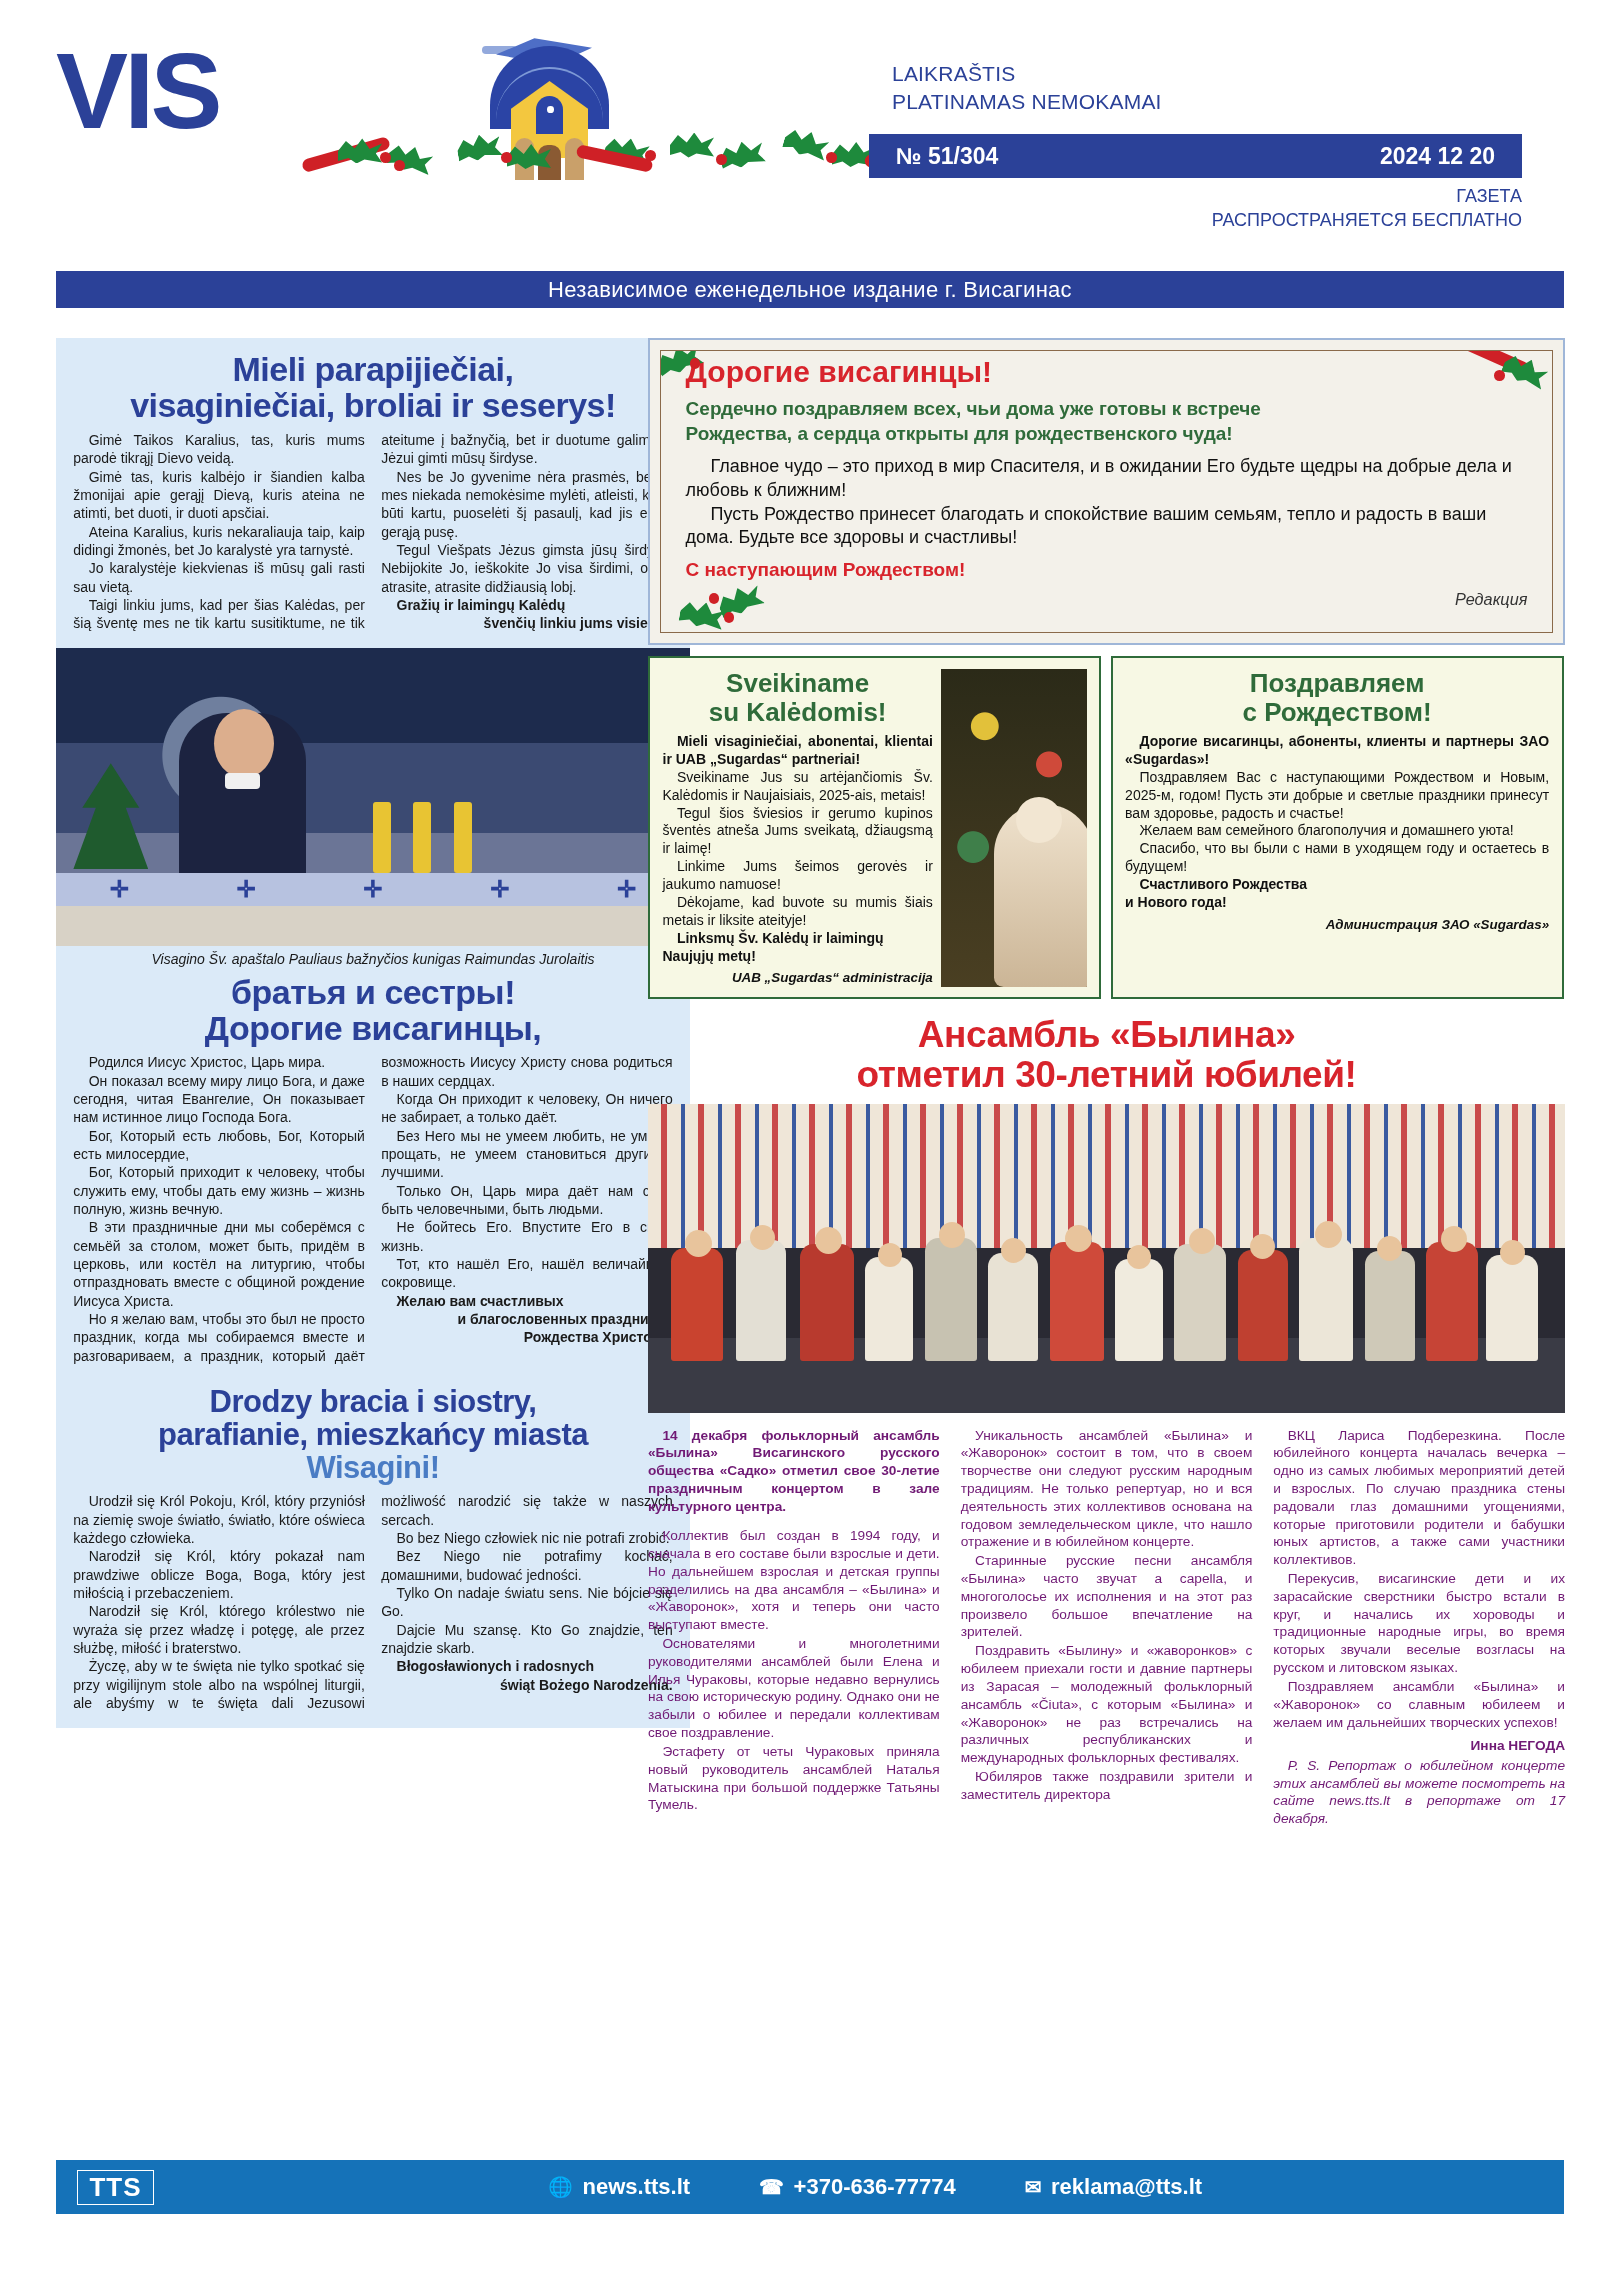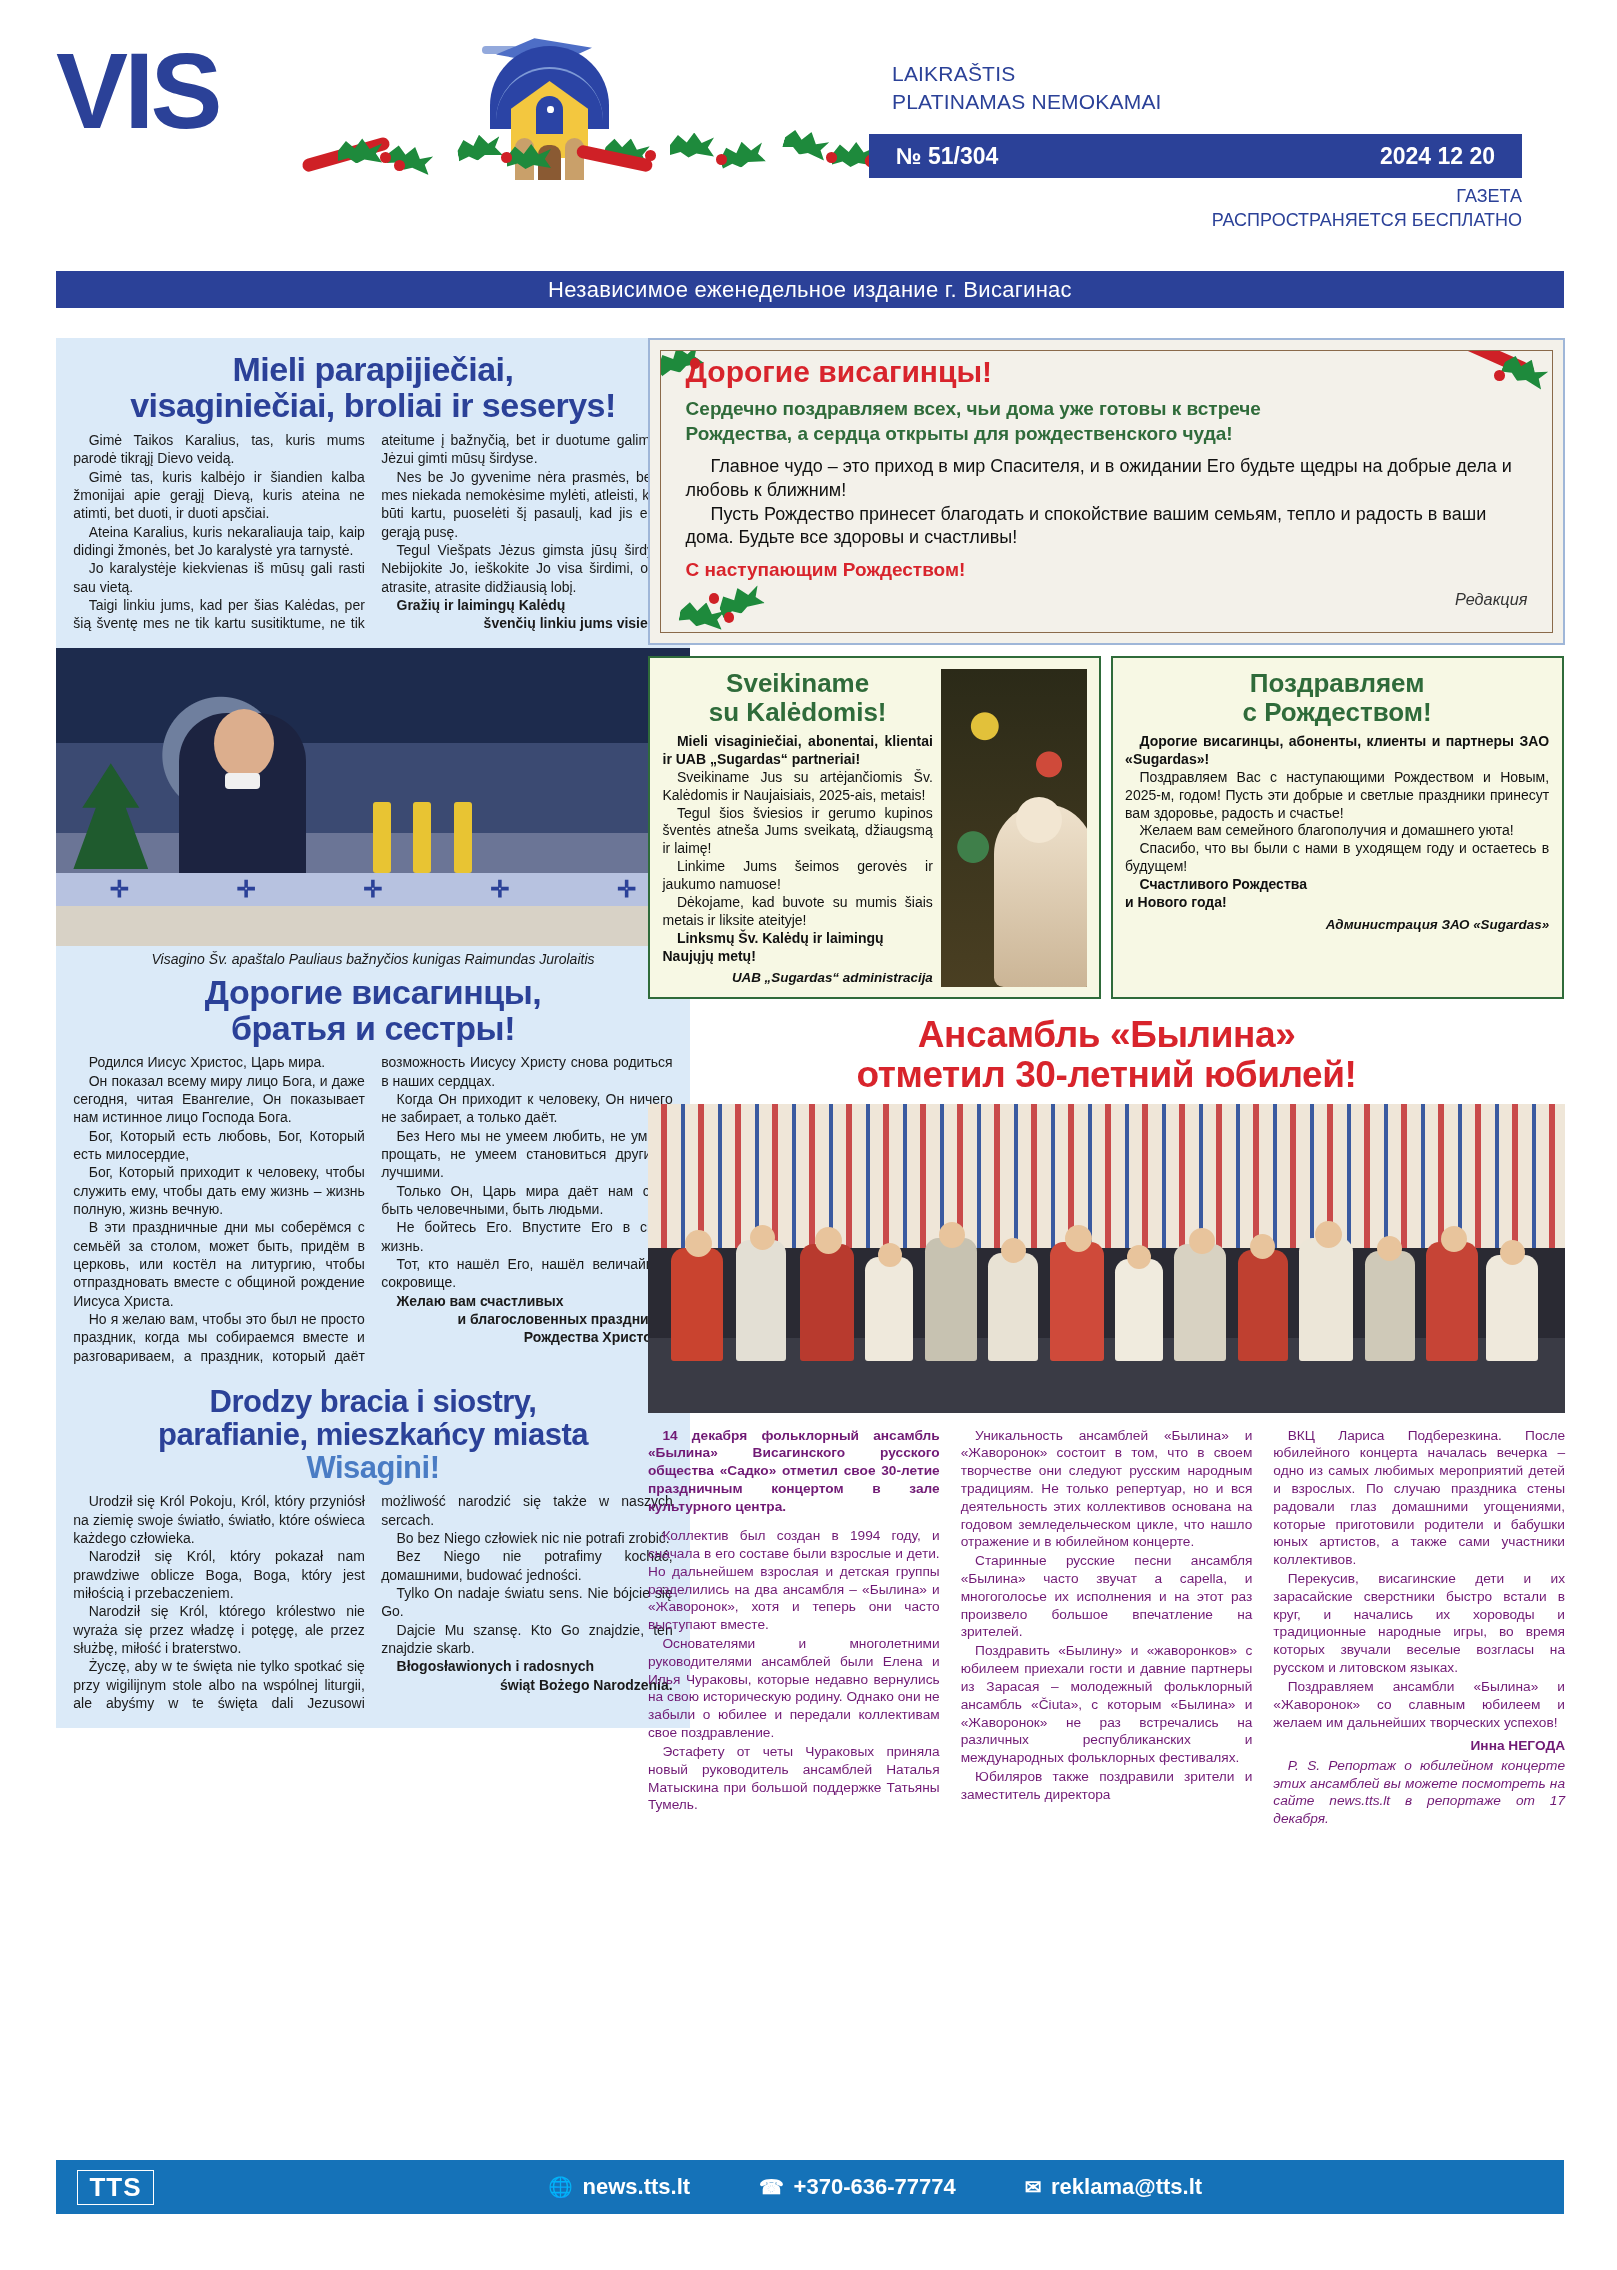--- a/index.html
+++ b/index.html
@@ -263,22 +263,22 @@
             <span>✛</span>
             <span>✛</span>
             <span>✛</span>
             <span>✛</span>
         </div>
       </div>
       <div class="caption">Visagino Šv. apaštalo Pauliaus bažnyčios kunigas Raimundas Jurolaitis</div>
 
       <div class="blue-box" style="padding-top:3.8px;">
         <div class="hl-blue">
+          <div>братья и сестры!</div>
           <div>Дорогие висагинцы,</div>
-          <div>братья и сестры!</div>
         </div>
         <div class="twocol">
           <p>Родился Иисус Христос, Царь мира.</p>
           <p>Он показал всему миру лицо Бога, и даже сегодня, читая Евангелие, Он показывает нам истинное лицо Господа Бога.</p>
           <p>Бог, Который есть любовь, Бог, Который есть милосердие,</p>
           <p>Бог, Который приходит к человеку, чтобы служить ему, чтобы дать ему жизнь – жизнь полную, жизнь вечную.</p>
           <p>В эти праздничные дни мы соберёмся с семьёй за столом, может быть, придём в церковь, или костёл на литургию, чтобы отпраздновать вместе с общиной рождение Иисуса Христа.</p>
           <p>Но я желаю вам, чтобы это был не просто праздник, когда мы собираемся вместе и разговариваем, а праздник, который даёт возможность Иисусу Христу снова родиться в наших сердцах.</p>
           <p>Когда Он приходит к человеку, Он ничего не забирает, а только даёт.</p>
           <p>Без Него мы не умеем любить, не умеем прощать, не умеем становиться другими, лучшими.</p>

